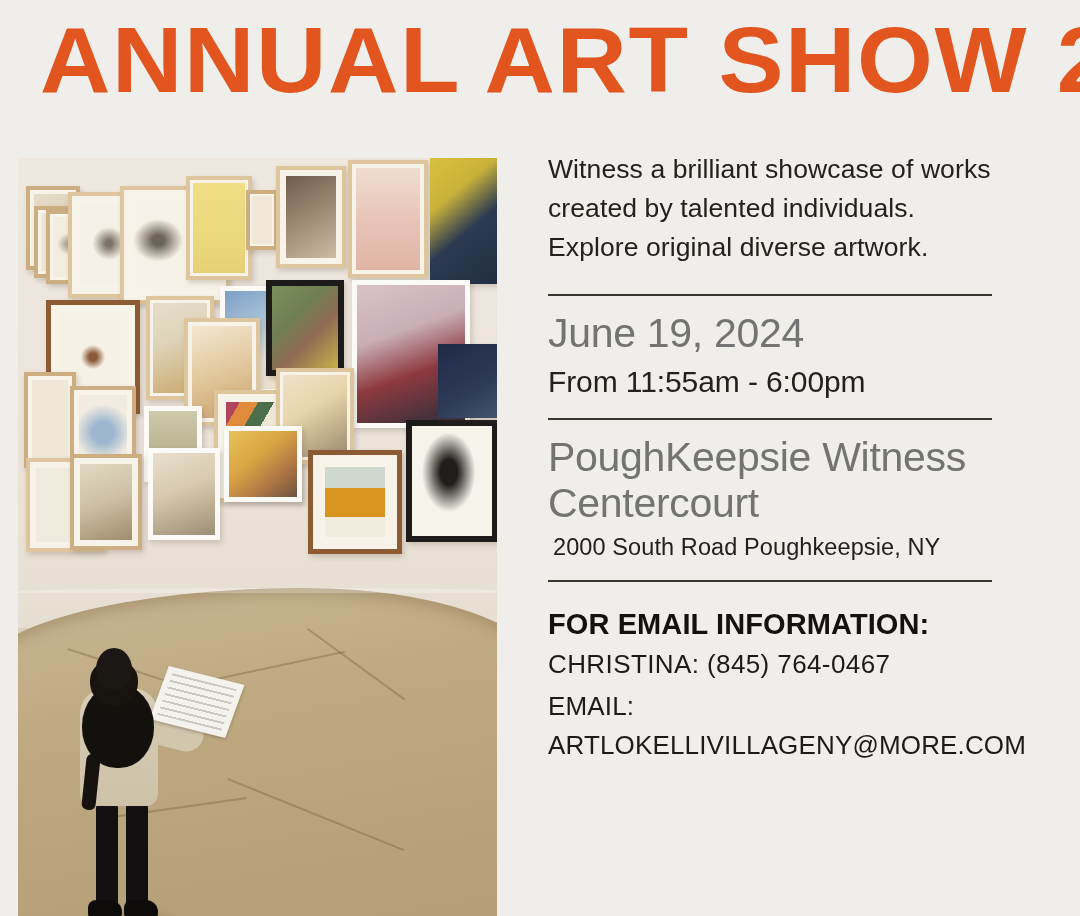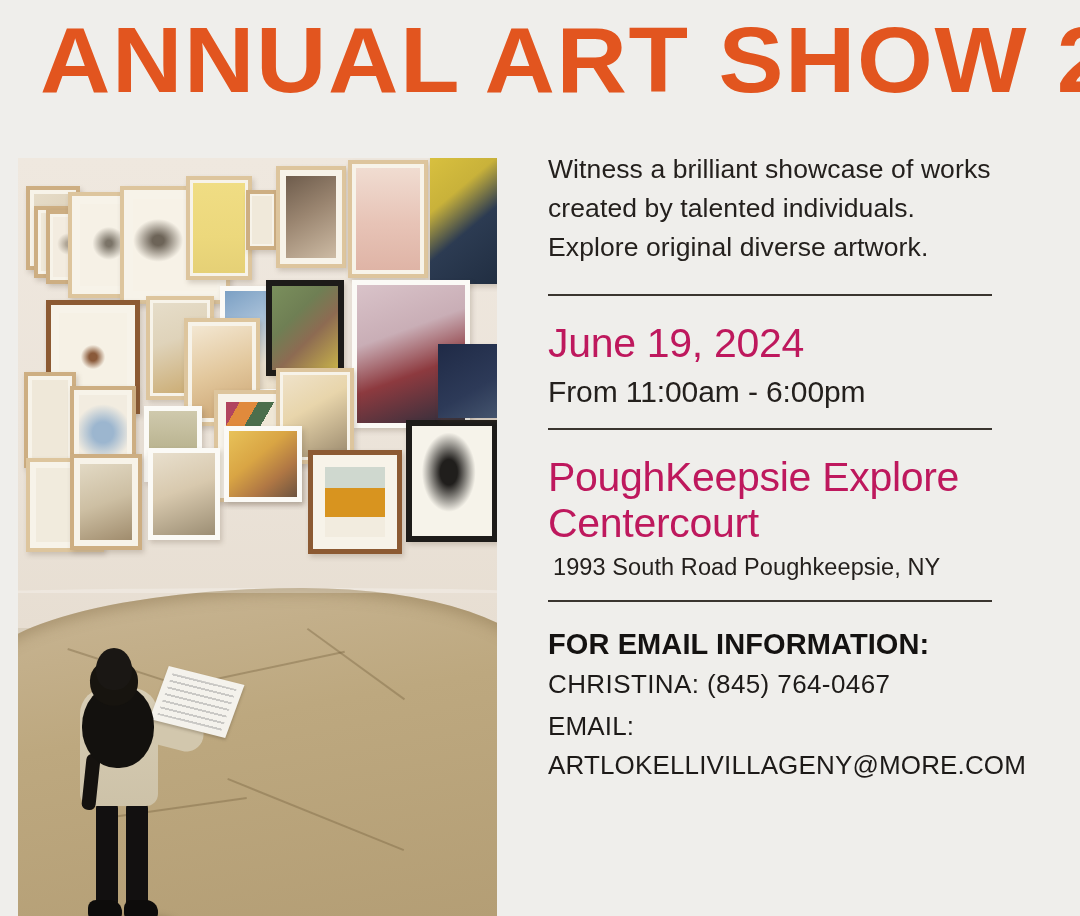--- a/index.html
+++ b/index.html
@@ -215,23 +215,23 @@
   .sec-label {
     font-size: 25px;
     line-height: 32px;
     color: #26221f;
     margin-top: 15px;
     letter-spacing: .2px;
   }
   .sec-main {
     font-size: 41px;
     line-height: 46px;
-    color: #be185d;
+    color: #737373;
     letter-spacing: -.3px;
-    margin-top: 24px;
+    margin-top: 14px;
   }
   .sec-sub {
     font-size: 30px;
     line-height: 38px;
     color: #24201d;
     letter-spacing: -.1px;
     margin-top: 7px;
   }
   .sec-addr {
     font-size: 23.5px;
@@ -419,26 +419,26 @@
     </div>
   </div>
 
   <div id="content">
 
     <p class="desc">Witness a brilliant showcase of works created by talented individuals. Explore original diverse artwork.</p>
 
     <div class="rule" id="rule-1"></div>
 
     <div class="sec-main">June 19, 2024</div>
-    <div class="sec-sub">From 11:00am - 6:00pm</div>
+    <div class="sec-sub">From 11:55am - 6:00pm</div>
 
     <div class="rule" id="rule-2"></div>
 
-    <div class="sec-main">PoughKeepsie Explore Centercourt</div>
-    <div class="sec-addr">1993 South Road Poughkeepsie, NY</div>
+    <div class="sec-main">PoughKeepsie Witness Centercourt</div>
+    <div class="sec-addr">2000 South Road Poughkeepsie, NY</div>
 
     <div class="rule" id="rule-3"></div>
 
     <div class="info-head">FOR EMAIL INFORMATION:</div>
     <div class="info-line">CHRISTINA: (845) 764-0467</div>
     <div class="info-line email">EMAIL: ARTLOKELLIVILLAGENY@MORE.COM</div>
   </div>
 
 </div>
 

